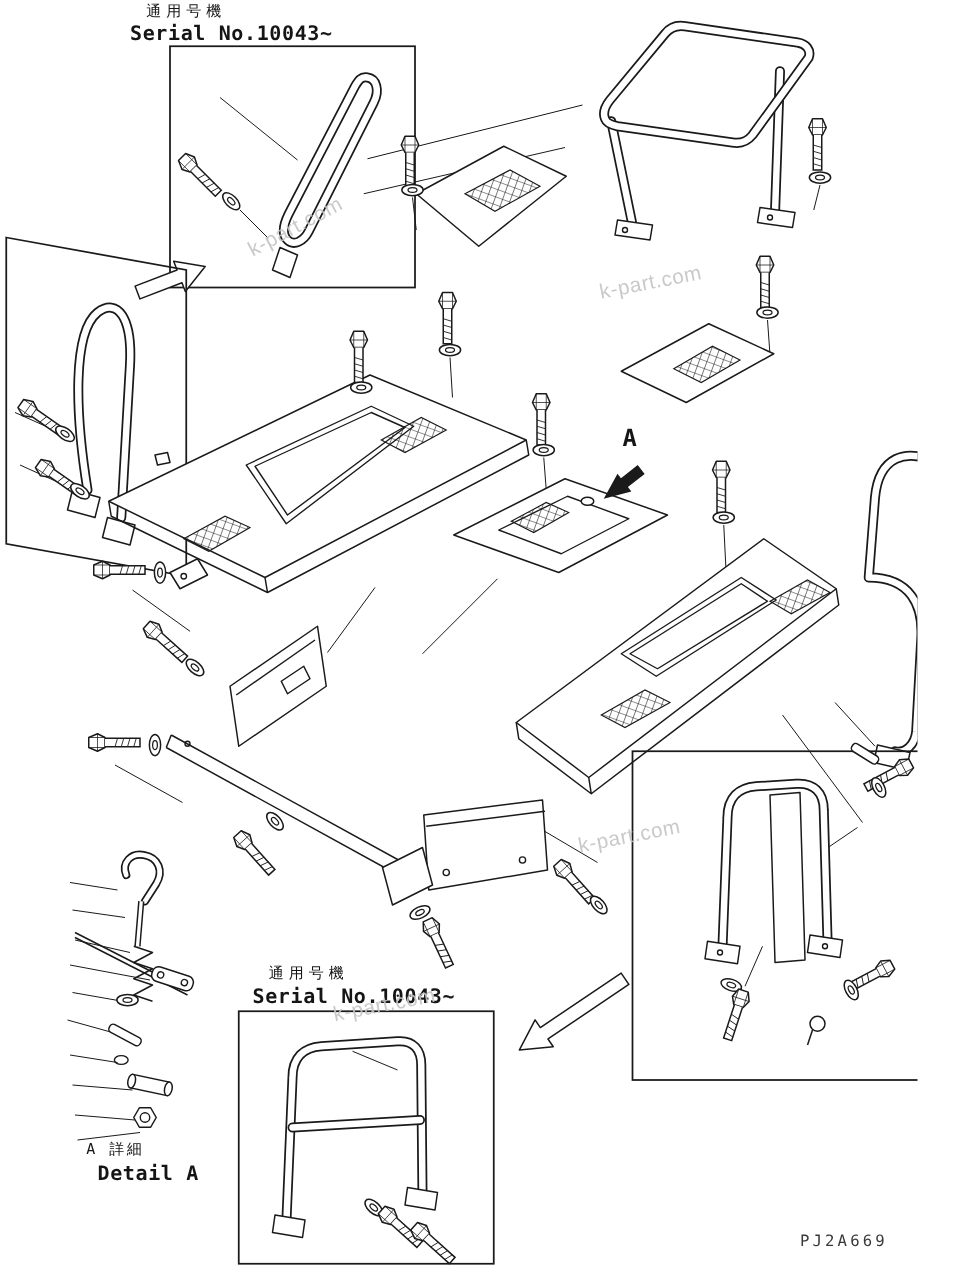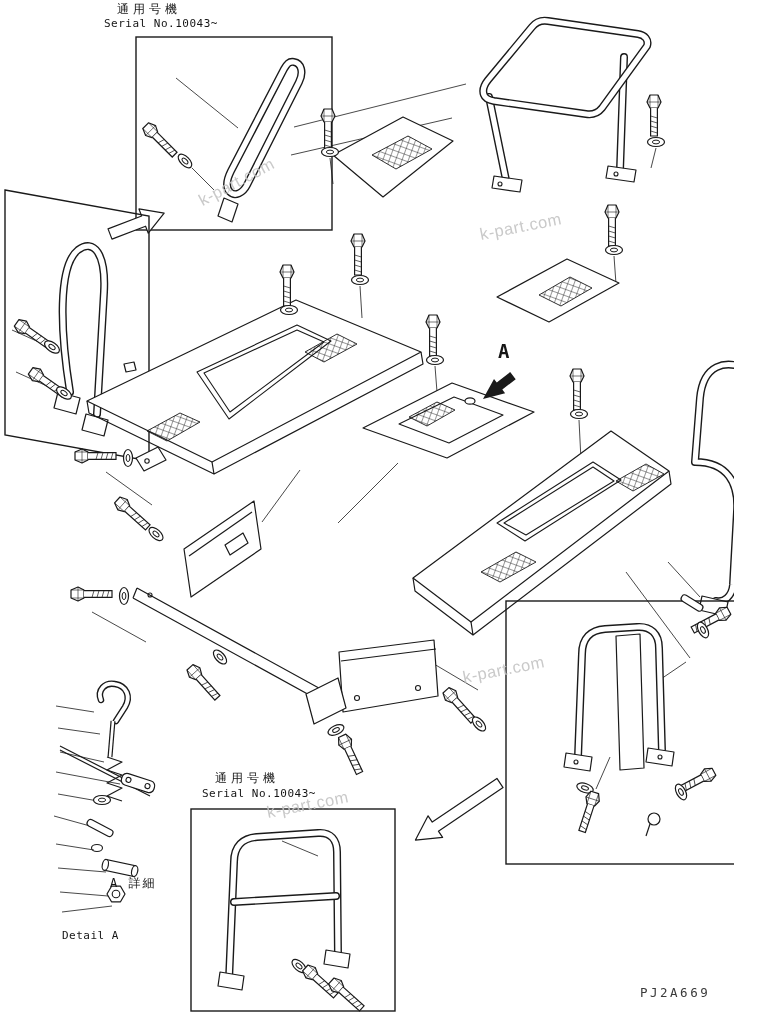--- a/index.html
+++ b/index.html
@@ -4,21 +4,21 @@
 <style>
   * { margin:0; padding:0; box-sizing:border-box; }
   html,body { background:#ffffff; }
   .canvas {
     position:relative; width:734px; height:1012px; background:#ffffff;
     overflow:hidden; font-family:"DejaVu Sans Mono","Liberation Mono",monospace;
   }
   svg { position:absolute; left:0; top:0; }
   .label { position:absolute; color:#151515; white-space:pre; line-height:1.1; }
   .jp   { font-size:12px; letter-spacing:4px; }
-  .en   { font-size:11px; letter-spacing:0.5px; }
+  .en   { font-size:16px; letter-spacing:0.5px;font-weight:bold; }
   .view-a { font-size:19px; font-weight:bold; letter-spacing:0; }
   .code { font-size:12.5px; letter-spacing:2.5px; color:#3a3a3a; }
   .wm { position:absolute; color:#c4c4c4; opacity:.9; font-size:16.5px;
         letter-spacing:0.5px; font-family:"Liberation Sans",sans-serif;
         transform-origin:0 50%; }
   .wm1 { left:200px; top:192px; transform:rotate(-28deg); }
   .wm2 { left:480px; top:225px; transform:rotate(-11deg); }
   .wm3 { left:463px; top:668px; transform:rotate(-11deg); }
   .wm4 { left:267px; top:803px; transform:rotate(-11deg); }
   
@@ -260,22 +260,22 @@
 </svg>
 
 <div class="label jp" style="left:117px; top:3px;">通用号機</div>
 <div class="label en" style="left:104px; top:18px;">Serial No.10043~</div>
 
 <div class="label view-a" style="left:498px; top:341px;">A</div>
 
 <div class="label jp" style="left:215px; top:772px;">通用号機</div>
 <div class="label en" style="left:202px; top:788px;">Serial No.10043~</div>
 
-<div class="label jp" style="left:69px; top:877px; letter-spacing:2px;margin-left:41px;">A 詳細</div>
-<div class="label en" style="left:62px; top:930px;">Detail A</div>
+<div class="label jp" style="left:69px; top:913px; letter-spacing:2px;">A 詳細</div>
+<div class="label en" style="left:78px; top:930px;">Detail A</div>
 
 <div class="label code" style="left:640px; top:986px;">PJ2A669</div>
 
 <div class="wm wm1">k-part.com</div>
 <div class="wm wm2">k-part.com</div>
 <div class="wm wm3">k-part.com</div>
 <div class="wm wm4">k-part.com</div>
 
 </div>
 

